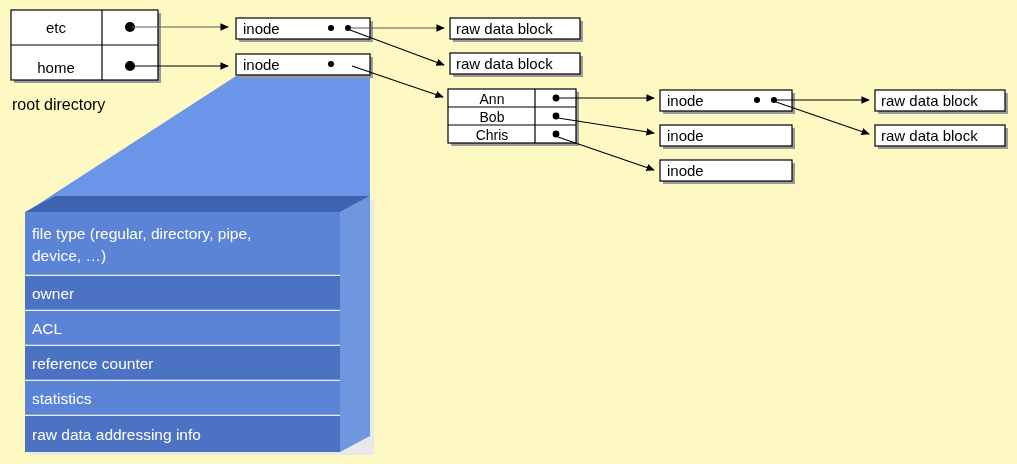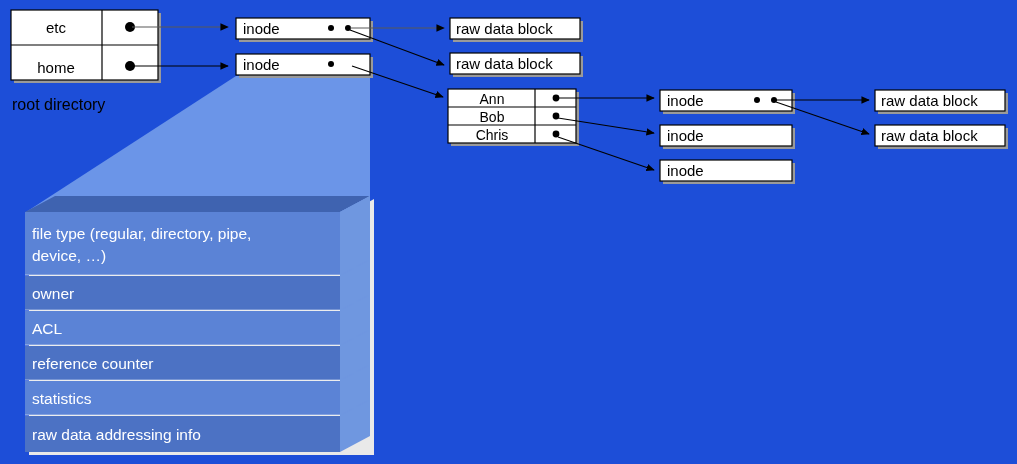--- a/index.html
+++ b/index.html
@@ -4,21 +4,21 @@
 <style>
   html, body {
     margin: 0;
     padding: 0;
     background: #ffffff;
   }
   #canvas {
     position: relative;
     width: 1017px;
     height: 464px;
-    background: #1d4ed8;
+    background: #fef9c3;
     font-family: "Liberation Sans", sans-serif;
   }
   svg { display: block; }
   .box-rect {
     fill: #ffffff;
     stroke: #000000;
     stroke-width: 1.2;
   }
   .box-shadow {
     fill: #9a9a9a;

